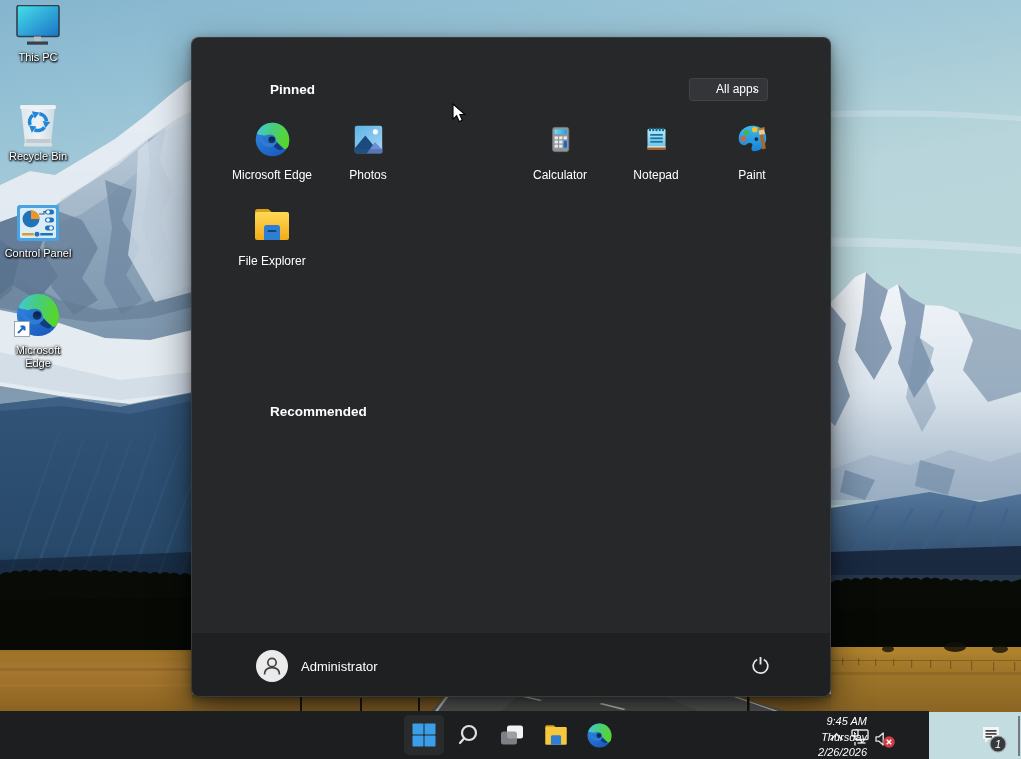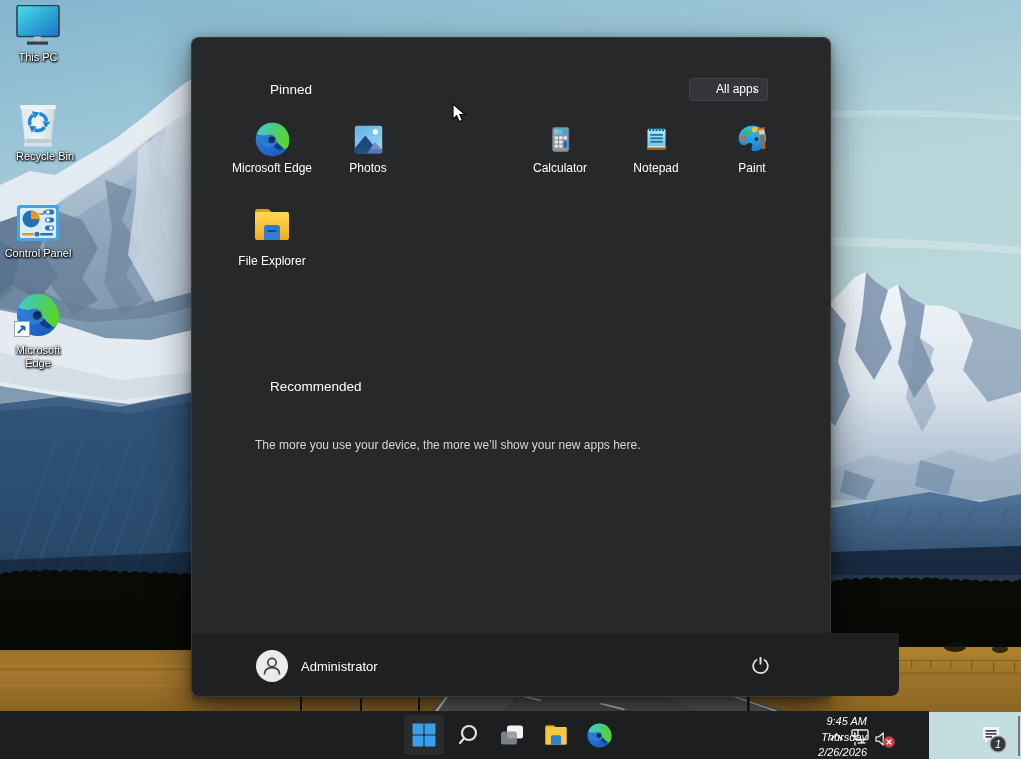--- a/index.html
+++ b/index.html
@@ -5,28 +5,28 @@
   * { margin:0; padding:0; box-sizing:border-box; }
   html,body { width:1021px; height:759px; overflow:hidden; font-family:"Liberation Sans", sans-serif; -webkit-font-smoothing:antialiased; }
   #stage { position:relative; width:1021px; height:759px; overflow:hidden; background:#be185d; }
   .abs { position:absolute; }
   .dlabel { position:absolute; color:#fff; font-size:11px; text-align:center; line-height:13px;
             text-shadow:0 1px 2px #000, 0 0 3px #000, 1px 1px 2px #000; }
   
   #menu { position:absolute; left:191px; top:37px; width:640px; height:660px;
           background:#272829; border-radius:8px; border:1px solid rgba(255,255,255,0.09);
           box-shadow:0 14px 38px rgba(0,0,0,0.5), 0 3px 10px rgba(0,0,0,0.35); }
-  #menu .hdr { position:absolute; color:#fff; font-size:13.5px; font-weight:normal;padding-left:15px; }
+  #menu .hdr { position:absolute; color:#fff; font-size:13.5px; font-weight:bold;padding-left:15px; }
   .tile { position:absolute; width:96px; text-align:center; }
   .tile .ticon { display:block; margin:0 auto; }
-  .tile .tlabel { display:block; margin-top:4px; color:#fff; font-size:12px; }
+  .tile .tlabel { display:block; margin-top:11px; color:#fff; font-size:12px; }
   #allapps { position:absolute; left:497px; top:40px; width:79px; height:23px;
              background:#333538; border:1px solid rgba(255,255,255,0.07); border-radius:4px;
              color:#fff; font-size:12px; line-height:21px; text-align:left; padding-left:26px; }
-  #userbar { position:absolute; left:0; bottom:0; width:707px; height:63px;
+  #userbar { position:absolute; left:0; bottom:0; width:638px; height:63px;
              background:#1f2022; border-radius:0 0 8px 8px;text-align:right; }
   
   #taskbar { position:absolute; left:0; top:711px; width:929px; height:48px; background:#1d1e20;font-style:italic; }
   #startbtn { position:absolute; left:404px; top:4px; width:40px; height:40px;
               background:rgba(255,255,255,0.06); border-radius:5px; }
   .tbicon { position:absolute; top:12px; }
   #clock { position:absolute; right:62px; top:3px; text-align:right;
            color:#fff; font-size:11px; line-height:15.6px; }
 </style>
 </head>
@@ -202,21 +202,21 @@
   <rect x="6" y="40" width="28" height="3.5" rx="1" fill="#dde3e7" opacity="0.9"></rect>
   <g transform="translate(20,19)">
     <g id="rarm">
       <path d="M-7.9 3 A 8.5 8.5 0 0 1 -5 -6.9" stroke="#2186d8" stroke-width="3.6" fill="none"></path>
       <path d="M-6.3 -10.7 L 1.5 -9.4 L -3.2 -3.6 Z" fill="#2186d8"></path>
     </g>
     <use href="#rarm" transform="rotate(120)"></use>
     <use href="#rarm" transform="rotate(240)"></use>
   </g>
 </svg>
-<div class="dlabel" style="left:7px;top:150px;width:76px">Recycle Bin</div>
+<div class="dlabel" style="left:0px;top:150px;width:76px">Recycle Bin</div>
 
 <svg class="abs" style="left:16px;top:201px" width="44" height="44" viewBox="0 0 44 44">
   <rect x="1" y="4" width="42" height="36" rx="3" fill="#4aa3e0"></rect>
   <rect x="4" y="7" width="36" height="30" rx="1.5" fill="#d9edf8"></rect>
   <circle cx="15" cy="18" r="8.5" fill="#2272b8"></circle>
   <path d="M15 18 L15 9.5 A8.5 8.5 0 0 1 23.5 18 Z" fill="#f29422"></path>
   <path d="M23 13 L28 13 L28 10.5 L33 10.5" stroke="#555" stroke-width="1.2" fill="none"></path>
   <rect x="29" y="8.5" width="9" height="5" rx="2.5" fill="#2272b8"></rect>
       <circle cx="32" cy="11" r="1.8" fill="#fff"></circle>
   <rect x="29" y="16.5" width="9" height="5" rx="2.5" fill="#2272b8"></rect>
@@ -344,22 +344,21 @@
             </linearGradient>
           </defs>
       <path d="M2 4 C2 2.5 3 1.5 4.5 1.5 L14 1.5 C15.5 1.5 16 2 17 3 L19.5 5.5 L2 5.5 Z" fill="#d99f18"></path>
       <rect x="2" y="4.5" width="34" height="28" rx="2" fill="url(#foldg)"></rect>
       <path d="M11 20 C11 18.5 12 17.5 13.5 17.5 L24.5 17.5 C26 17.5 27 18.5 27 20 L27 32.5 L11 32.5 Z" fill="#2e7fd4"></path>
       <rect x="14.5" y="22.5" width="9" height="2" rx="1" fill="#10457e"></rect>
     </svg>
     <span class="tlabel" style="margin-top:12px">File Explorer</span>
   </div>
 
-  <div class="hdr" style="left:63px;top:341px">Recommended</div>
-  <div style="position:absolute;left:63px;top:400px;color:#d6d6d6;font-size:12px">The more you use your device, the more we’ll show your new apps here.</div>
+  <div class="hdr" style="left:63px;top:366px">Recommended</div>
 
   <div id="userbar">
     <svg class="abs" style="left:64px;top:17px" width="32" height="32" viewBox="0 0 32 32">
       <circle cx="16" cy="16" r="16" fill="#ebebeb"></circle>
       <circle cx="16" cy="12.5" r="4.2" fill="none" stroke="#444" stroke-width="1.7"></circle>
       <path d="M8.5 24.5 C8.5 19.8 11.8 17.6 16 17.6 C20.2 17.6 23.5 19.8 23.5 24.5" fill="none" stroke="#444" stroke-width="1.7"></path>
     </svg>
     <div class="abs" style="left:109px;top:26px;color:#fff;font-size:13px">Administrator</div>
     <svg class="abs" style="left:559px;top:23px" width="19" height="19" viewBox="0 0 19 19">
       <path d="M6.2 3.4 A7.3 7.3 0 1 0 12.8 3.4" fill="none" stroke="#e6e6e6" stroke-width="1.7"></path>

